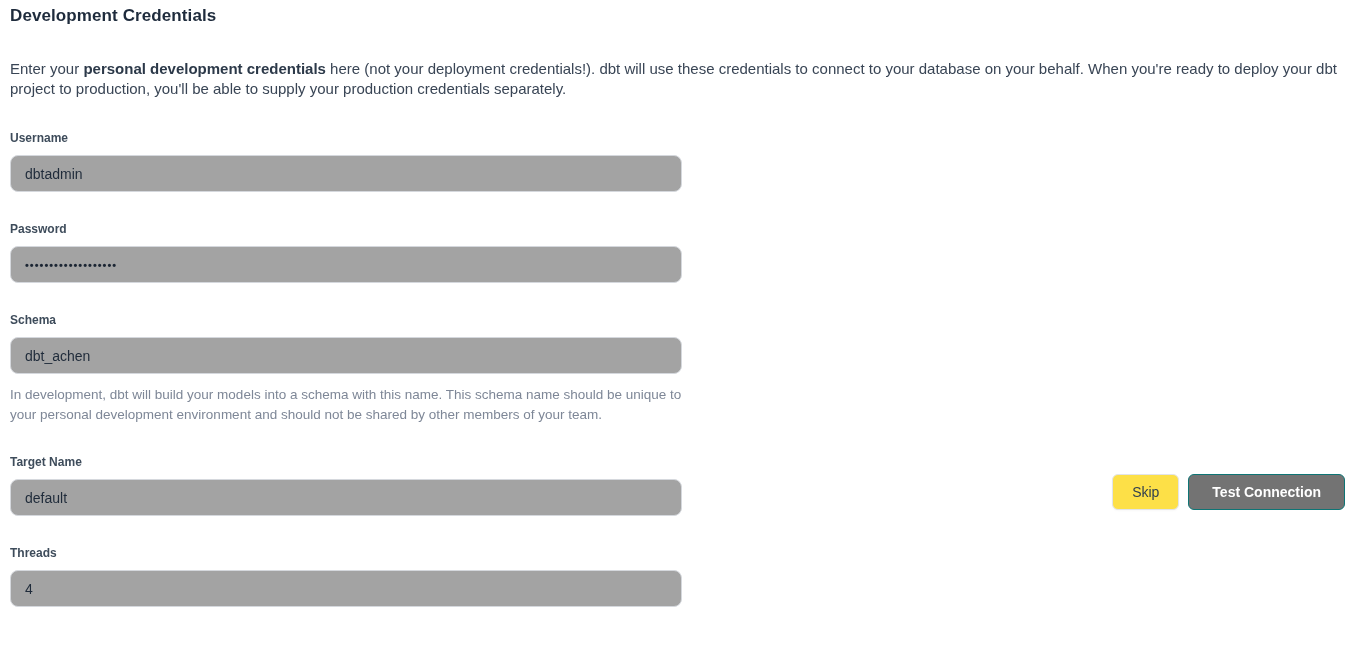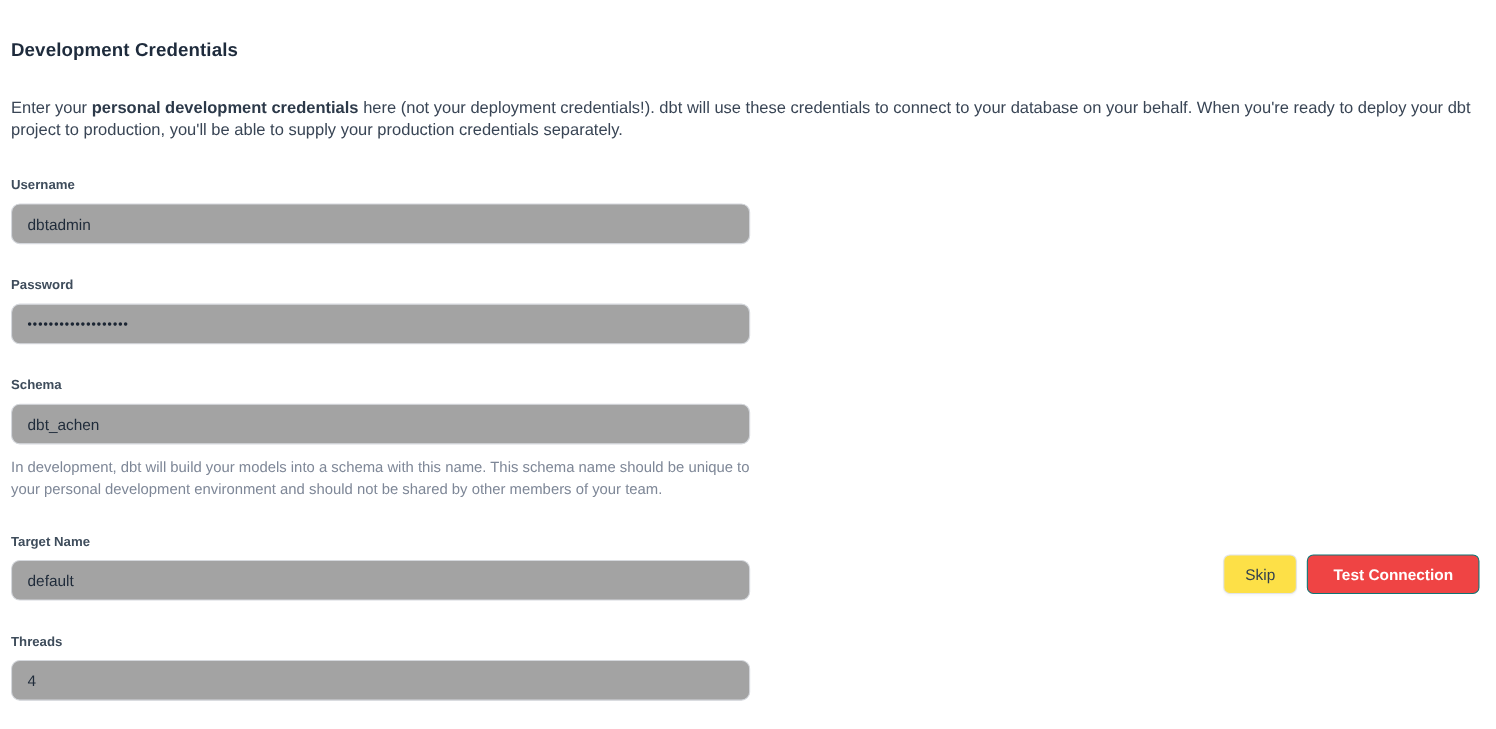--- a/index.html
+++ b/index.html
@@ -8,21 +8,20 @@
     height: 663px;
     background: #ffffff;
     font-family: "Liberation Sans", sans-serif;
     overflow: hidden;
   }
   .page {
     position: relative;
     width: 1360px;
     height: 517px;
     padding: 6px 15px 0 10px;
-    margin-top: 30px;
   }
   .page-title {
     font-size: 17px;
     font-weight: 700;
     color: #1e2b3c;
     letter-spacing: 0.1px;
   }
   .intro {
     margin-top: 33px;
     font-size: 15px;
@@ -85,21 +84,21 @@
     justify-content: center;
   }
   .btn-skip {
     background: #fde047;
     border: 1px solid #e2e4e8;
     color: #32404e;
     padding: 0 19px;
     box-shadow: 0 1px 2px rgba(0,0,0,0.03);
   }
   .btn-primary {
-    background: #ef4444;
+    background: #737373;
     border: 1px solid #0e7575;
     color: #ffffff;
     font-weight: 700;
     padding: 0 23px;
   }
 </style>
 </head>
 <body>
 
 <div class="page">

